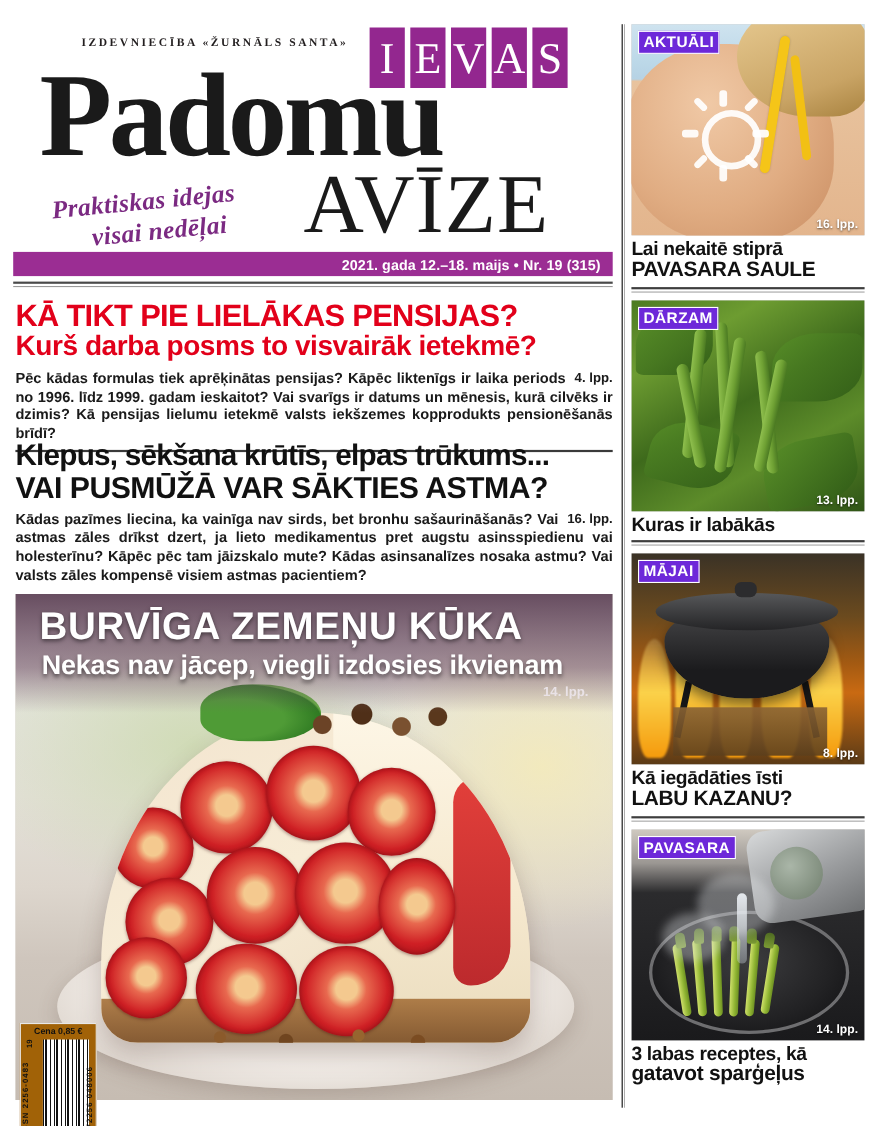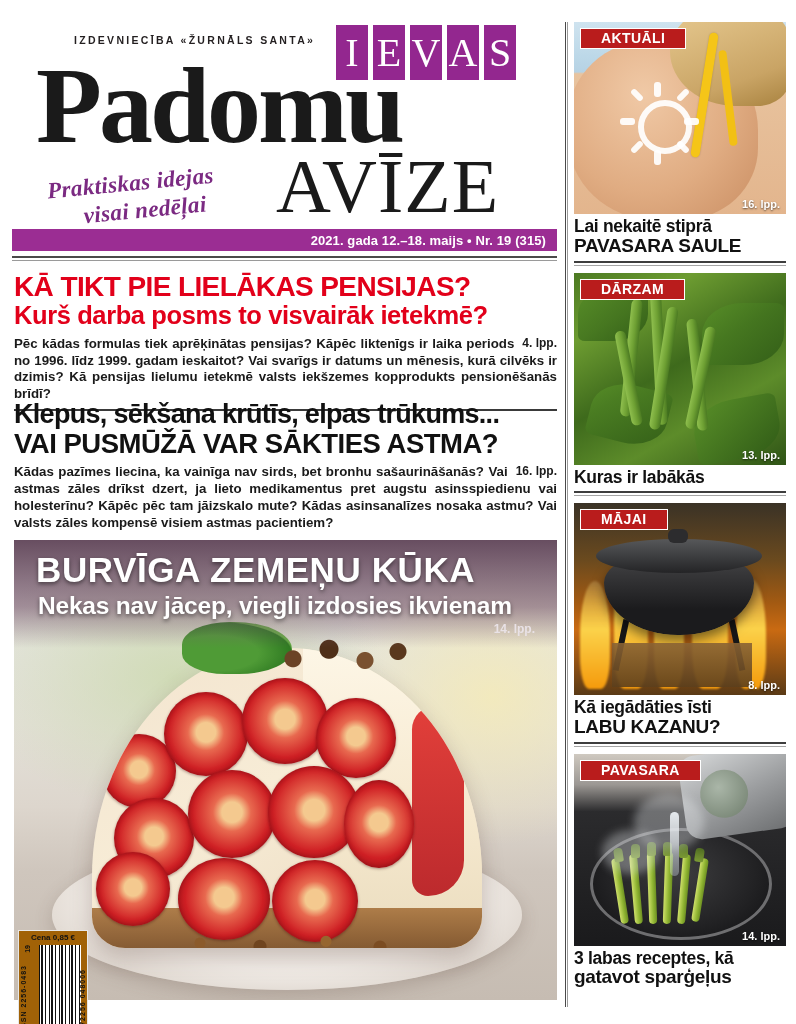--- a/index.html
+++ b/index.html
@@ -3,21 +3,21 @@
 <meta charset="utf-8">
 <style>
   html,body{margin:0;padding:0;background:#ffffff;}
   body{width:796px;height:1024px;overflow:hidden;font-family:"Liberation Sans",sans-serif;}
   .page{position:relative;width:796px;height:1024px;background:#fff;}
 
   
   .leftcol{position:absolute;left:0;top:0;width:566px;height:1024px;}
   .masthead{position:relative;height:250px;}
   .pub-line{position:absolute;left:42px;top:34px;font-size:10.5px;letter-spacing:2.3px;
-            font-weight:700;color:#231f20;font-family:Liberation Sans, sans-serif;padding-left:32px;}
+            font-weight:700;color:#231f20;font-family:Liberation Serif, serif;padding-left:32px;}
   .ievas{position:absolute;left:336px;top:25px;display:flex;gap:5px;}
   .ievas .blk{width:32px;height:55px;background:#93278f;position:relative;}
   .ievas .blk span{position:absolute;inset:0;display:flex;align-items:center;justify-content:center;
        color:#fff;font-size:40px;font-weight:400;font-family:"Liberation Serif",serif;line-height:1;}
   .padomu{position:absolute;left:36px;top:52px;font-family:"Liberation Serif",serif;
           font-size:108px;font-weight:700;letter-spacing:-3px;color:#1a1a1a;line-height:1;}
   .avize{position:absolute;left:276px;top:148px;font-family:"Liberation Serif",serif;
          font-size:76px;font-weight:400;letter-spacing:1px;color:#1a1a1a;line-height:1;}
   .script{position:absolute;left:48px;top:166px;width:240px;transform:rotate(-5.5deg);
           color:#7b2a82;font-family:"Liberation Serif",serif;font-style:italic;font-weight:700;
@@ -100,22 +100,22 @@
      writing-mode:vertical-rl;transform:rotate(180deg);letter-spacing:1px;}
   .bc-iss{position:absolute;left:5px;top:14px;font-size:7px;color:#111;font-weight:700;
      writing-mode:vertical-rl;transform:rotate(180deg);}
 
   
   .vsep{position:absolute;left:565px;top:22px;width:3px;height:985px;
         background:linear-gradient(90deg,#4a4a4a 0 1px,#fff 1px 2px,#9a9a9a 2px 3px);}
   .rightcol{position:absolute;left:574px;top:22px;width:212px;}
   .rsec{position:relative;margin-bottom:7px;}
   .rphoto{position:relative;width:212px;height:192px;overflow:hidden;background:#ccc;}
-  .badge{position:absolute;left:6px;top:6px;background:#b91c1c;color:#fff;font-size:14px;
-     font-weight:700;letter-spacing:.4px;padding:1px 20px 2px;border:1.5px solid #fff;z-index:5;}
+  .badge{position:absolute;left:6px;top:6px;background:#6d28d9;color:#fff;font-size:14px;
+     font-weight:700;letter-spacing:.4px;padding:1px 4px 2px;border:1.5px solid #fff;z-index:5;}
   .pgno{position:absolute;right:6px;bottom:4px;color:#fff;font-size:11px;font-weight:700;
      text-shadow:0 1px 2px rgba(0,0,0,.6);z-index:5;}
   .rh1{font-size:17.5px;font-weight:700;color:#111;line-height:1.06;margin-top:3px;letter-spacing:-.3px;}
   .rh2{font-size:19px;font-weight:700;color:#111;line-height:1.06;letter-spacing:-.3px;}
   .rrule{margin-top:5px;}
   .rrule .a{height:2px;background:#3e3e3e;}
   .rrule .b{height:1px;background:#a5a5a5;margin-top:2px;}
 
   
   .ph-sun{position:absolute;inset:0;

